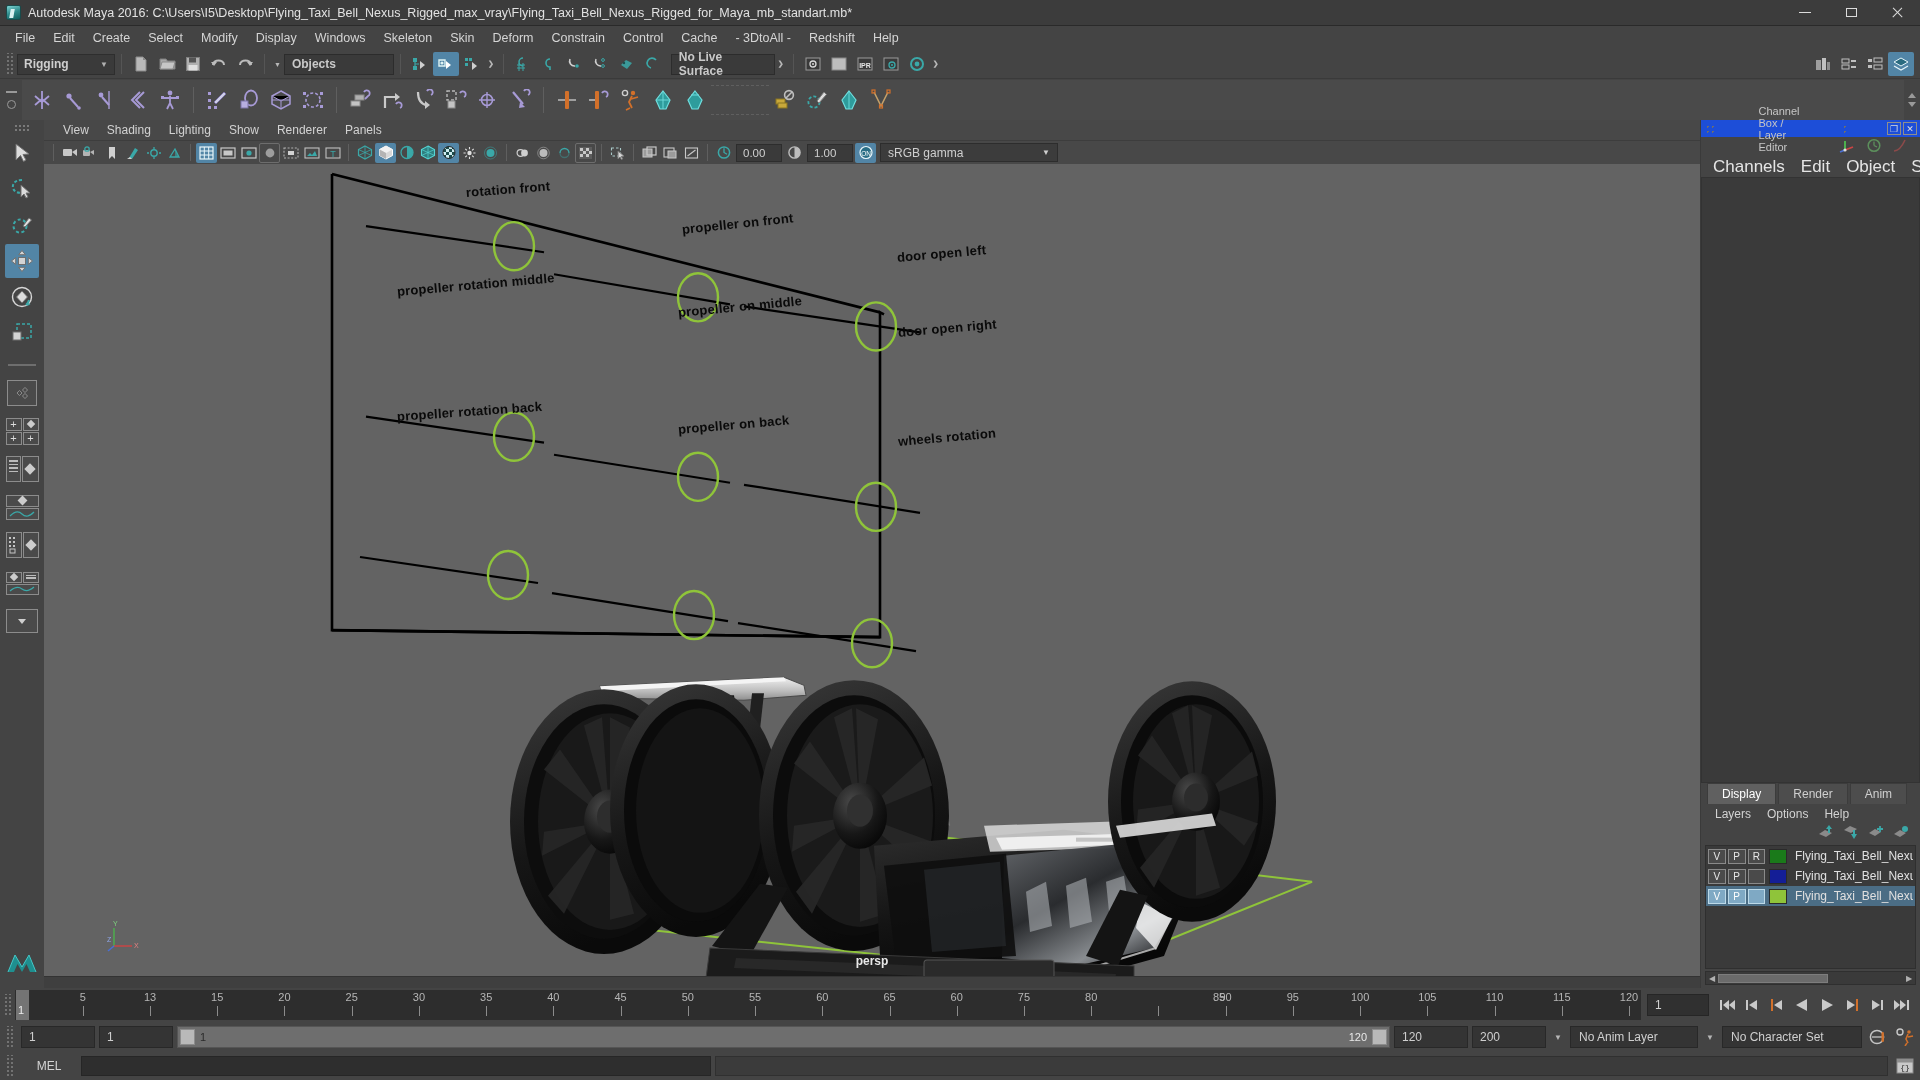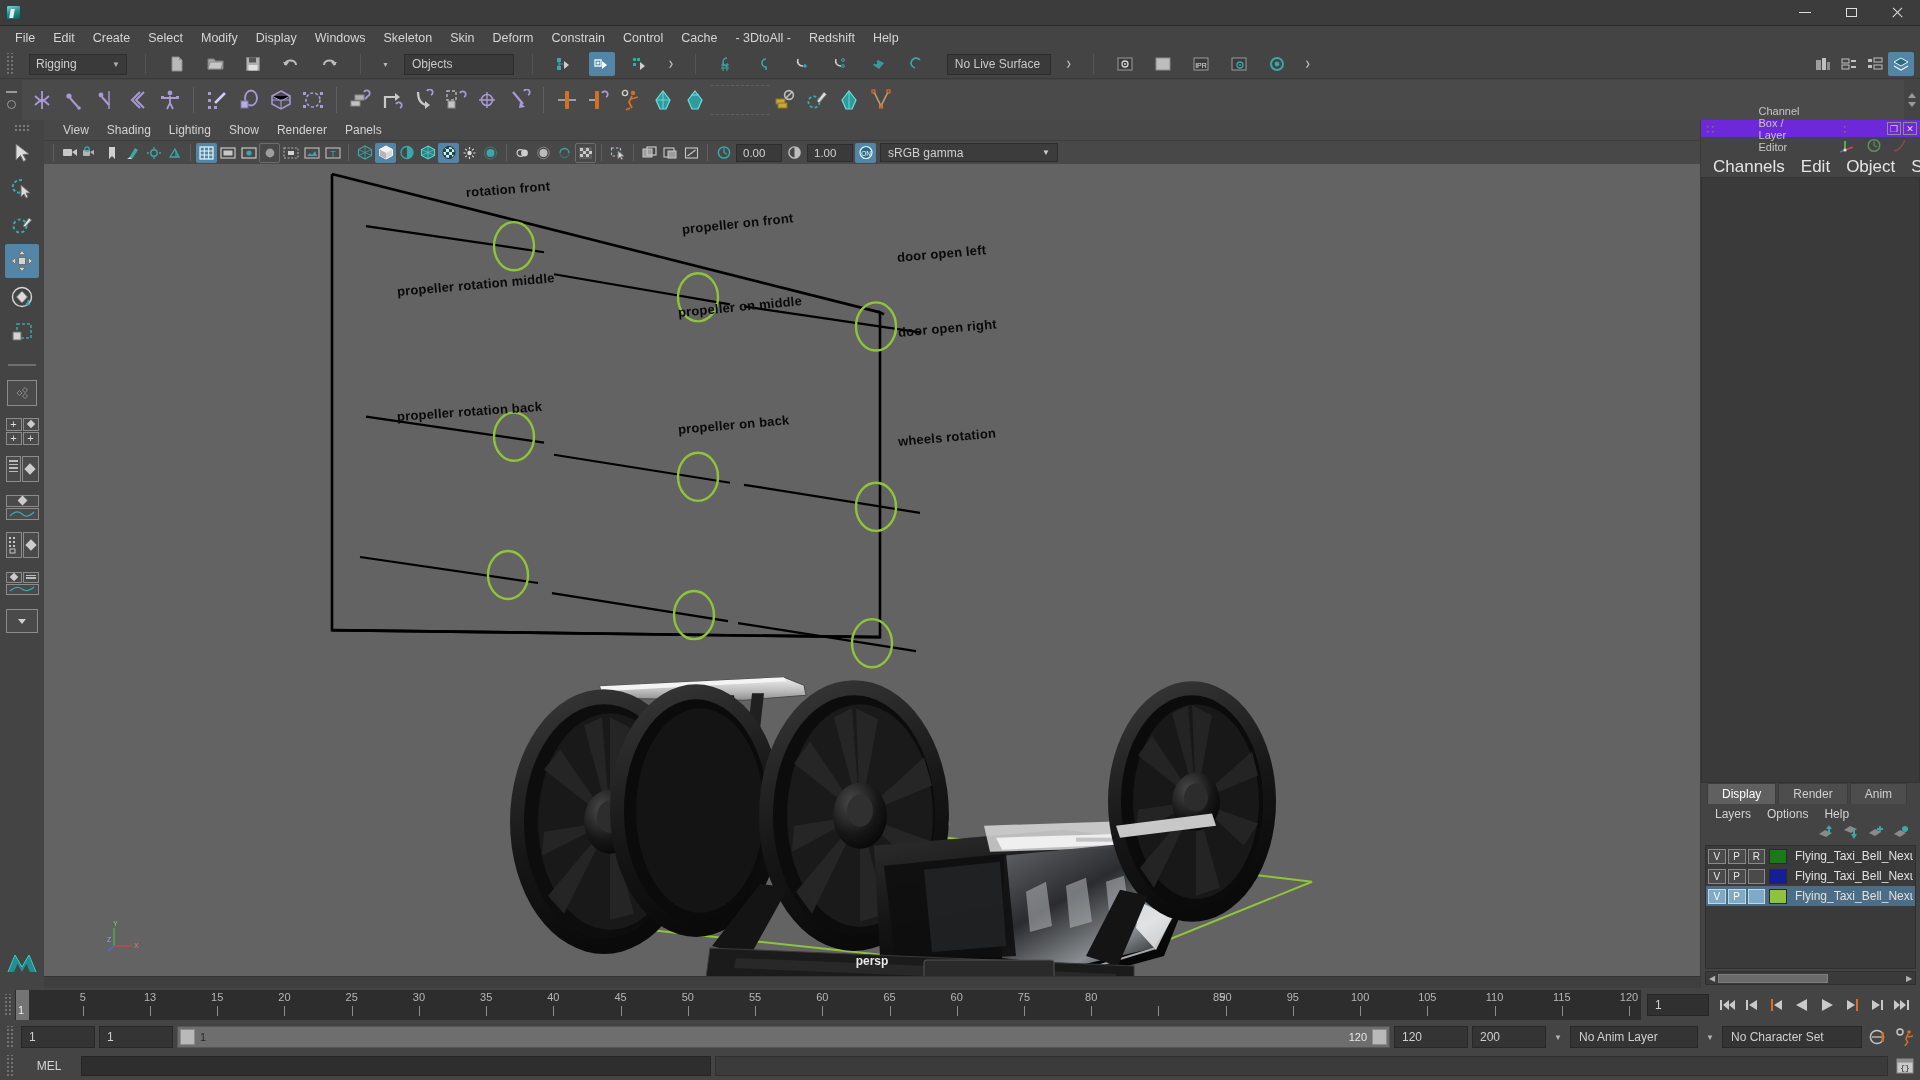--- a/index.html
+++ b/index.html
@@ -46,21 +46,21 @@
   
   .menubar {
     height: 24px; background: #444444; display: flex; align-items: center;
     padding-left: 6px; flex: 0 0 24px;
   }
   .menu-item { padding: 3px 9px; font-size: 12.5px; color: #d5d5d5; border-radius: 2px; }
 
   
   .statusline {
     height: 28px; background: #444444; display: flex; align-items: center;
-    padding: 0 2px; gap: 12px; flex: 0 0 28px;
+    padding: 0 2px; gap: 0px; flex: 0 0 28px; font-weight: bold;
   }
   .grip {
     width: 9px; height: 22px; margin: 0 3px; flex: 0 0 9px;
     background-image: radial-gradient(#7a7a7a 1px, transparent 1px);
     background-size: 4px 4px; background-position: 1px 2px; opacity: .85;
   }
   .sl-sep { width: 1px; height: 20px; background: #555; margin: 0 6px; flex:0 0 1px; }
   .combo {
     height: 21px; background: #3a3a3a; border: 1px solid #2e2e2e;
     display: flex; align-items: center; padding: 0 6px; color: #cfcfcf; font-size: 12px;
@@ -128,21 +128,21 @@
   .pt-combo .cc { margin-left:auto; font-size:8px; }
 
   
   .viewport { flex: 1 1 auto; position: relative; background: #636363; overflow: hidden; min-height:0;}
   .vp-svg { position: absolute; inset: 0; width: 100%; height: 100%; }
   .vp-axis { position: absolute; left: 62px; bottom: 24px; width: 34px; height: 34px; }
   .vp-camlabel { position: absolute; left: 50%; bottom: 8px; transform: translateX(-50%); color: #e8e8e8; font-size: 12px; font-weight: bold;}
 
   
   .rightpanel { width: 220px; background: #444444; display: flex; flex-direction: column; flex:0 0 220px; border-left:1px solid #3a3a3a;}
-  .rp-title { height: 17px; display: flex; align-items: center; background:#6d28d9; flex:0 0 17px;gap:36px;}
+  .rp-title { height: 17px; display: flex; align-items: center; background:#1d4ed8; flex:0 0 17px;gap:36px;}
   .rp-dots { width: 40px; height: 9px; background-image: radial-gradient(#6e6e6e 1px, transparent 1px); background-size: 5px 5px; margin-left:4px;}
   .rp-title-text { font-size: 11px; color: #c6c6c6; margin: 0 6px; }
   .rp-winbtn { width: 14px; height: 13px; border: 1px solid #8e8e8e; margin-left: 2px; display:flex;align-items:center;justify-content:center; font-size:9px; color:#ddd; }
   .rp-icons { height: 20px; display: flex; align-items: center; justify-content: flex-end; padding-right: 12px; gap: 10px; flex:0 0 20px;}
   .rp-menubar { height: 20px; display: flex; align-items: center; padding-left: 4px; flex:0 0 20px;}
   .rp-mi { padding: 2px 8px; font-size: 17px; color: #e5e5e5; }
   .channelbox { flex: 1 1 auto; background: #3a3a3a; border: 1px solid #333; min-height:0;}
   .layer-editor { flex: 0 0 auto; display: flex; flex-direction: column; background:#444;}
   .le-tabs { height: 21px; display: flex; align-items: flex-end; padding-left: 6px; gap:2px; flex:0 0 21px; }
   .le-tab { padding: 3px 14px 3px; font-size: 12px; color: #cfcfcf; background: #4d4d4d; border: 1px solid #3c3c3c; border-bottom: none;}
@@ -201,20 +201,21 @@
 
   .vp-scroll-h { height: 12px; background:#3f3f3f; border-top:1px solid #333; display:flex; align-items:center; flex:0 0 12px;}
 </style>
 </head>
 <body>
 
 <div id="app">
 
   <div class="titlebar">
     <div class="title-icon"></div>
+    <div class="title-text">Autodesk Maya 2016: C:\Users\I5\Desktop\Flying_Taxi_Bell_Nexus_Rigged_max_vray\Flying_Taxi_Bell_Nexus_Rigged_for_Maya_mb_standart.mb*</div>
     <div class="win-buttons">
       <div class="win-btn">
           <span class="wb-min"></span>
         </div>
       <div class="win-btn">
           <span class="wb-max"></span>
         </div>
       <div class="win-btn close">
           <span class="wb-cls"></span>
         </div>

